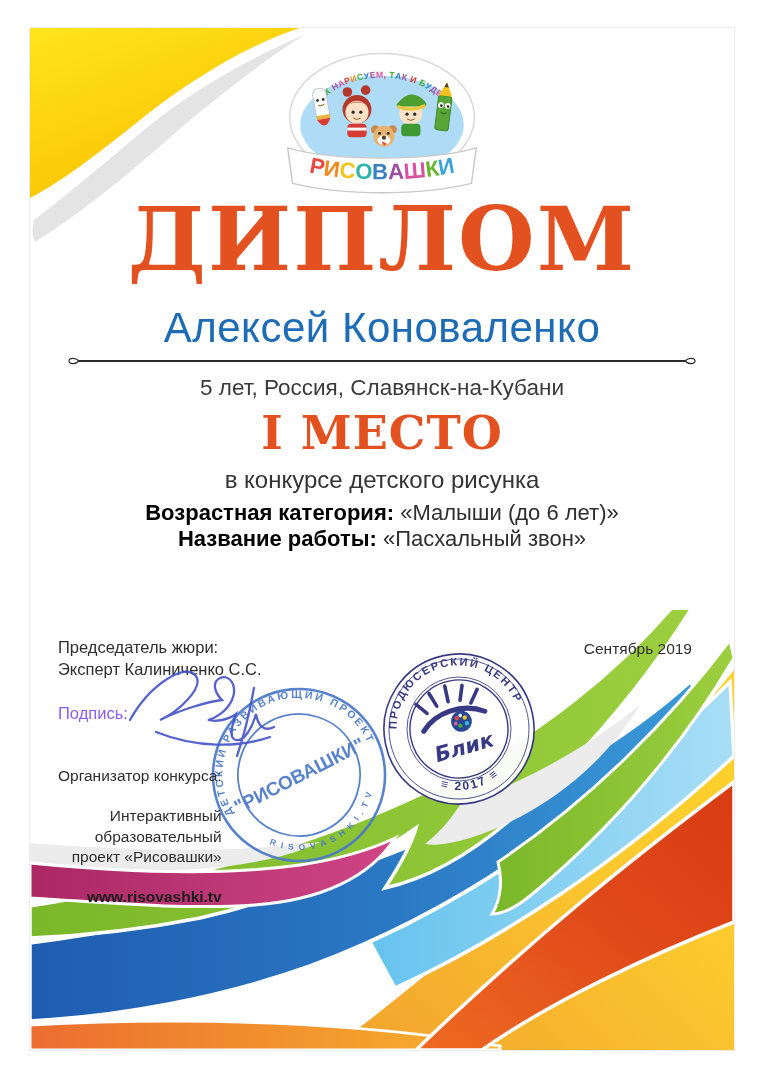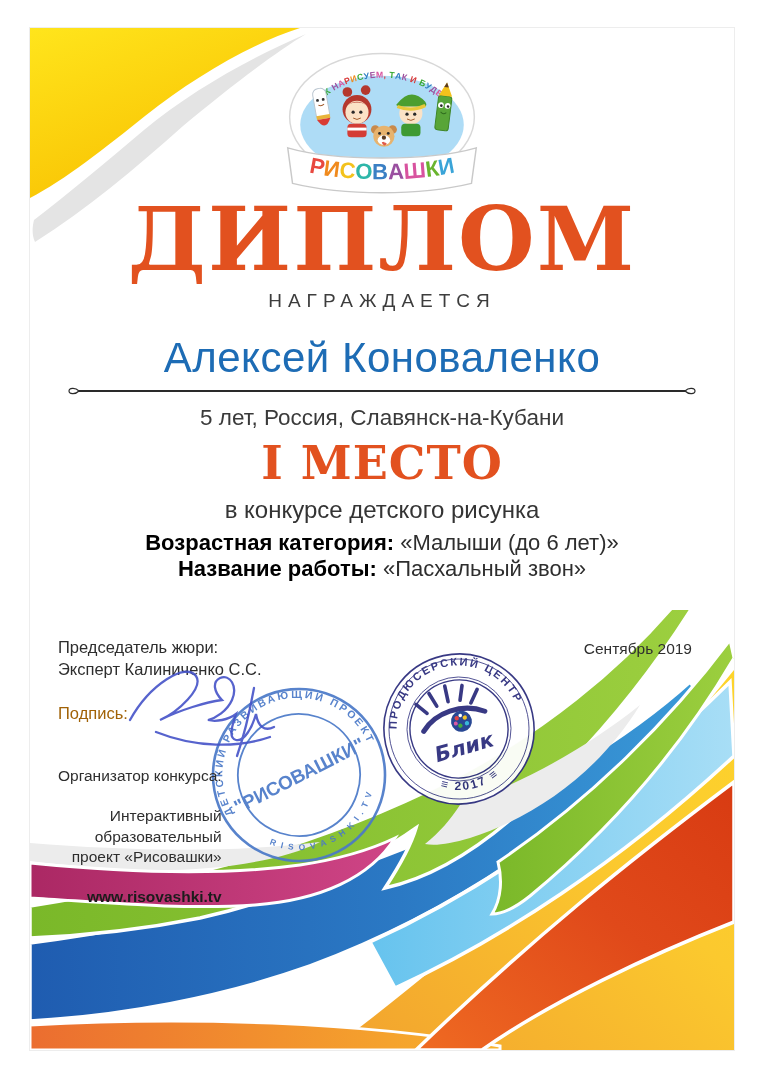--- a/index.html
+++ b/index.html
@@ -17,21 +17,21 @@
   .recipient{margin:22px 0 0;font-size:42px;color:#1d6cb5;letter-spacing:0.5px;}
   .rule-wrap{margin:2px auto 0;width:632px;height:14px;}
   .details{margin:7px 0 0;font-size:22.5px;color:#3a3a3a;}
   .award{margin:5px 0 0;font-family:"DejaVu Serif", serif;font-weight:bold;font-size:46px;
          color:#e2511f;letter-spacing:1px;}
   .contest-line{margin:6px 0 0;font-size:24px;color:#343434;}
   .fields{margin:6px 0 0;font-size:22px;color:#2e2e2e;line-height:26px;}
   .fields b{color:#000000;}
   .jury{position:absolute;left:28px;top:608px;z-index:3;text-align:left;font-size:16.5px;
         line-height:1.35;color:#2e2e2e;}
-  .sign-label{position:absolute;left:28px;top:676px;z-index:3;font-size:16.5px;color:#a16207;}
+  .sign-label{position:absolute;left:28px;top:676px;z-index:3;font-size:16.5px;color:#8b5cf6;}
   .signature{position:absolute;left:88px;top:630px;z-index:4;}
   .organizer{position:absolute;left:28px;top:718px;z-index:3;text-align:right;font-size:15.5px;
              line-height:1.3;color:#2e2e2e;white-space:pre-line;}
   .organizer .site{font-weight:bold;color:#1c1c1c;}
   .date{position:absolute;right:42px;top:612px;z-index:3;font-size:15.5px;color:#2f2f2f;}
   .stamp1{position:absolute;left:174px;top:652px;z-index:2;}
   .stamp2{position:absolute;left:350px;top:622px;z-index:2;}
 </style>
 </head>
 <body>
@@ -162,21 +162,20 @@
         <defs>
             <path id="namePath" d="M24,133 C70,146 150,146 196,133" fill="none"></path>
           </defs>
         <text font-size="23" font-weight="bold" style="font-family:'Liberation Sans',sans-serif;paint-order:stroke;stroke:#fff;stroke-width:1px;">
           <textPath href="#namePath" startOffset="50%" text-anchor="middle"><tspan fill="#e8483f">Р</tspan><tspan fill="#f08a1d">И</tspan><tspan fill="#f3c21c">С</tspan><tspan fill="#2eb6a9">О</tspan><tspan fill="#3a7fc4">В</tspan><tspan fill="#9a4fa0">А</tspan><tspan fill="#d8539f">Ш</tspan><tspan fill="#69b42e">К</tspan><tspan fill="#3aa4d8">И</tspan></textPath>
         </text>
       </svg>
     </div>
 
     <div class="title">ДИПЛОМ</div>
-    <div class="subtitle">НАГРАЖДАЕТСЯ</div>
     <div class="recipient">Алексей Коноваленко</div>
 
     <div class="rule-wrap">
       <svg width="632" height="14" viewBox="0 0 632 14">
         <path d="M13,7 C9,11 3,10 3,7 C3,4 9,3 13,7" fill="none" stroke="#2a2a2a" stroke-width="1.2"></path>
         <path d="M619,7 C623,3 629,4 629,7 C629,10 623,11 619,7" fill="none" stroke="#2a2a2a" stroke-width="1.2"></path>
         <path d="M13,7 L619,7" stroke="#2a2a2a" stroke-width="1.8"></path>
       </svg>
     </div>
 

